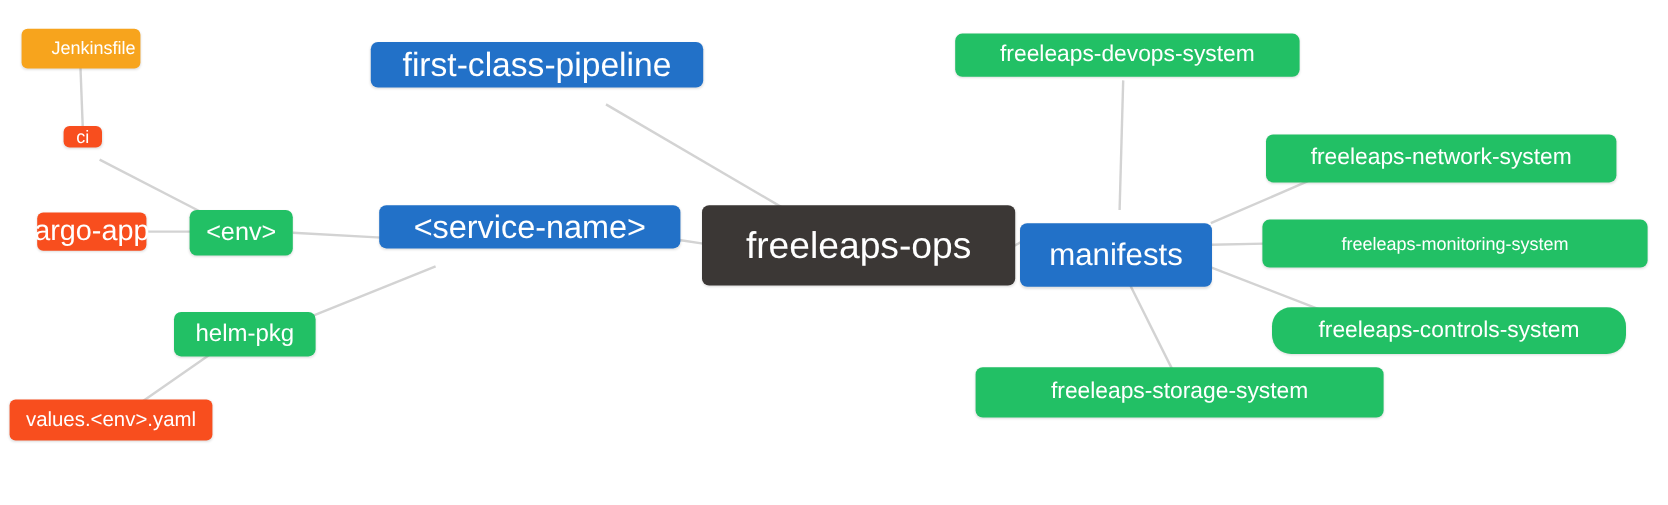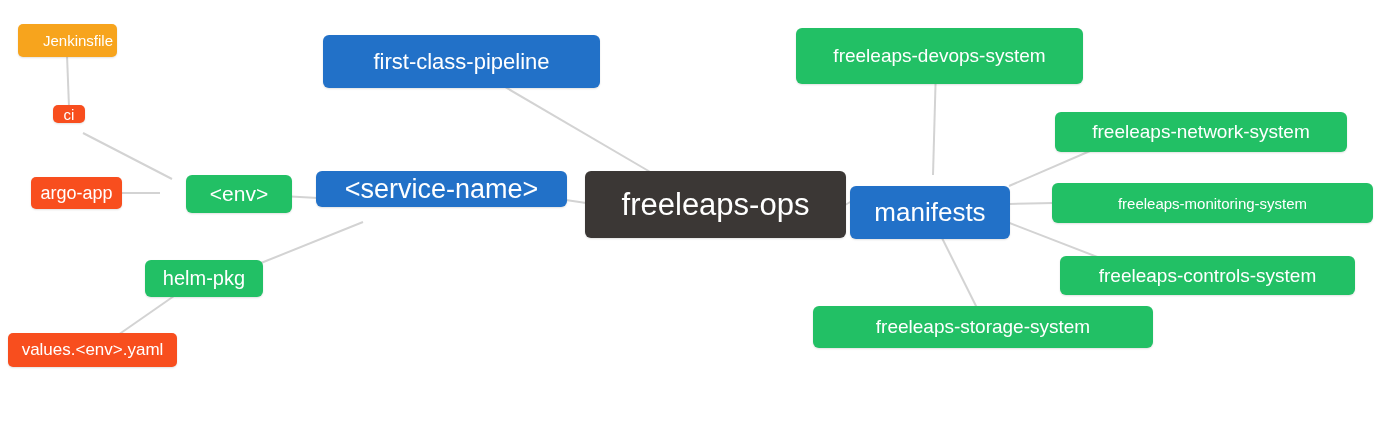--- a/index.html
+++ b/index.html
@@ -27,30 +27,30 @@
   }
   .c-blue   { background: #2271C8; }
   .c-green  { background: #22C065; }
   .c-orange { background: #F7A41D; }
   .c-red    { background: #F84E1E; }
   .c-dark   { background: #3B3735; text-align: right; }
 
   
   #n-jenkinsfile { left: 18px;  top: 24px;  width: 99px;  height: 33px; font-size: 15px; border-radius: 5px; padding-left: 21px; }
   #n-ci          { left: 53px;  top: 105px; width: 32px;  height: 18px; font-size: 15px; border-radius: 5px; }
-  #n-argo-app    { left: 31px;  top: 177px; width: 91px;  height: 32px; font-size: 18px; border-radius: 5px; }
-  #n-env         { left: 158px; top: 175px; width: 106px;  height: 38px; font-size: 21px; margin-left: 28px; }
-  #n-first-class-pipeline { left: 323px; top: 35px;  width: 277px; height: 53px; font-size: 22px; }
+  #n-argo-app    { left: 31px;  top: 177px; width: 91px;  height: 32px; font-size: 24px; border-radius: 5px; }
+  #n-env         { left: 158px; top: 175px; width: 86px;  height: 38px; font-size: 21px; }
+  #n-first-class-pipeline { left: 309px; top: 35px;  width: 277px; height: 38px; font-size: 28px; }
   #n-service-name         { left: 316px; top: 171px; width: 251px; height: 36px; font-size: 27px; }
   #n-freeleaps-ops        { left: 585px; top: 171px; width: 261px; height: 67px; font-size: 31px; }
   #n-manifests            { left: 850px; top: 186px; width: 160px; height: 53px; font-size: 26px; }
-  #n-devops     { left: 796px;  top: 28px;  width: 287px; height: 56px; font-size: 19px; }
+  #n-devops     { left: 796px;  top: 28px;  width: 287px; height: 36px; font-size: 19px; }
   #n-network    { left: 1055px; top: 112px; width: 292px; height: 40px; font-size: 19px; }
   #n-monitoring { left: 1052px; top: 183px; width: 321px; height: 40px; font-size: 15px; }
-  #n-controls   { left: 1060px; top: 256px; width: 295px; height: 39px; font-size: 19px; }
+  #n-controls   { left: 1060px; top: 256px; width: 295px; height: 39px; font-size: 19px; border-radius: 16px; }
   #n-storage    { left: 813px;  top: 306px; width: 340px; height: 42px; font-size: 19px; text-align: right; }
   #n-helm-pkg   { left: 145px;  top: 260px; width: 118px; height: 37px; font-size: 20px; }
   #n-values     { left: 8px;   top: 333px; width: 169px; height: 34px; font-size: 17px; border-radius: 5px; }
 </style>
 </head>
 <body>
 
 <div class="canvas">
 
   <svg class="edges" viewBox="0 0 1390 421" xmlns="http://www.w3.org/2000/svg">

